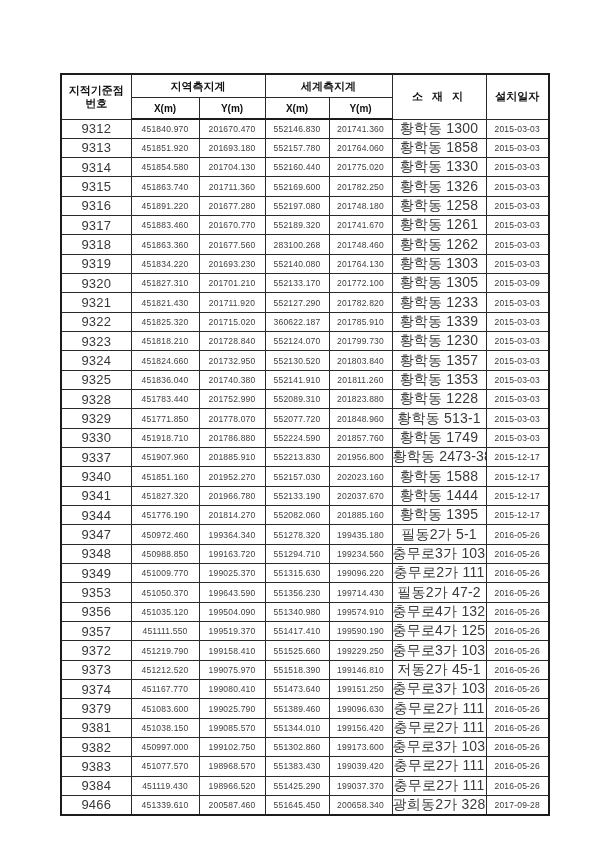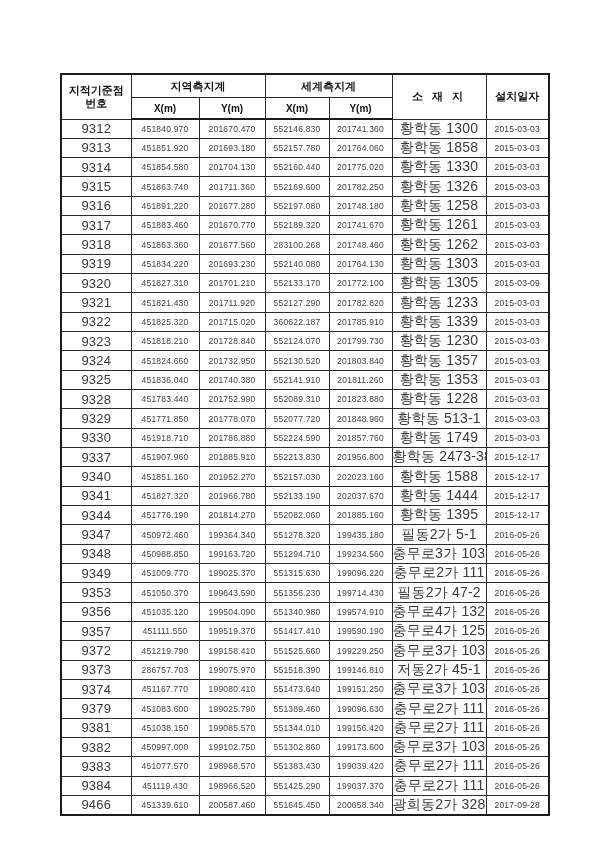--- a/index.html
+++ b/index.html
@@ -348,21 +348,21 @@
           <td class="c-point_id">9372</td>
           <td class="c-local_x">451219.790</td>
           <td class="c-local_y">199158.410</td>
           <td class="c-world_x">551525.660</td>
           <td class="c-world_y">199229.250</td>
           <td class="c-location">충무로3가 103-1</td>
           <td class="c-install_date">2016-05-26</td>
         </tr>
         <tr>
           <td class="c-point_id">9373</td>
-          <td class="c-local_x">286757.703</td>
+          <td class="c-local_x">451212.520</td>
           <td class="c-local_y">199075.970</td>
           <td class="c-world_x">551518.390</td>
           <td class="c-world_y">199146.810</td>
           <td class="c-location">저동2가 45-1</td>
           <td class="c-install_date">2016-05-26</td>
         </tr>
         <tr>
           <td class="c-point_id">9374</td>
           <td class="c-local_x">451167.770</td>
           <td class="c-local_y">199080.410</td>

